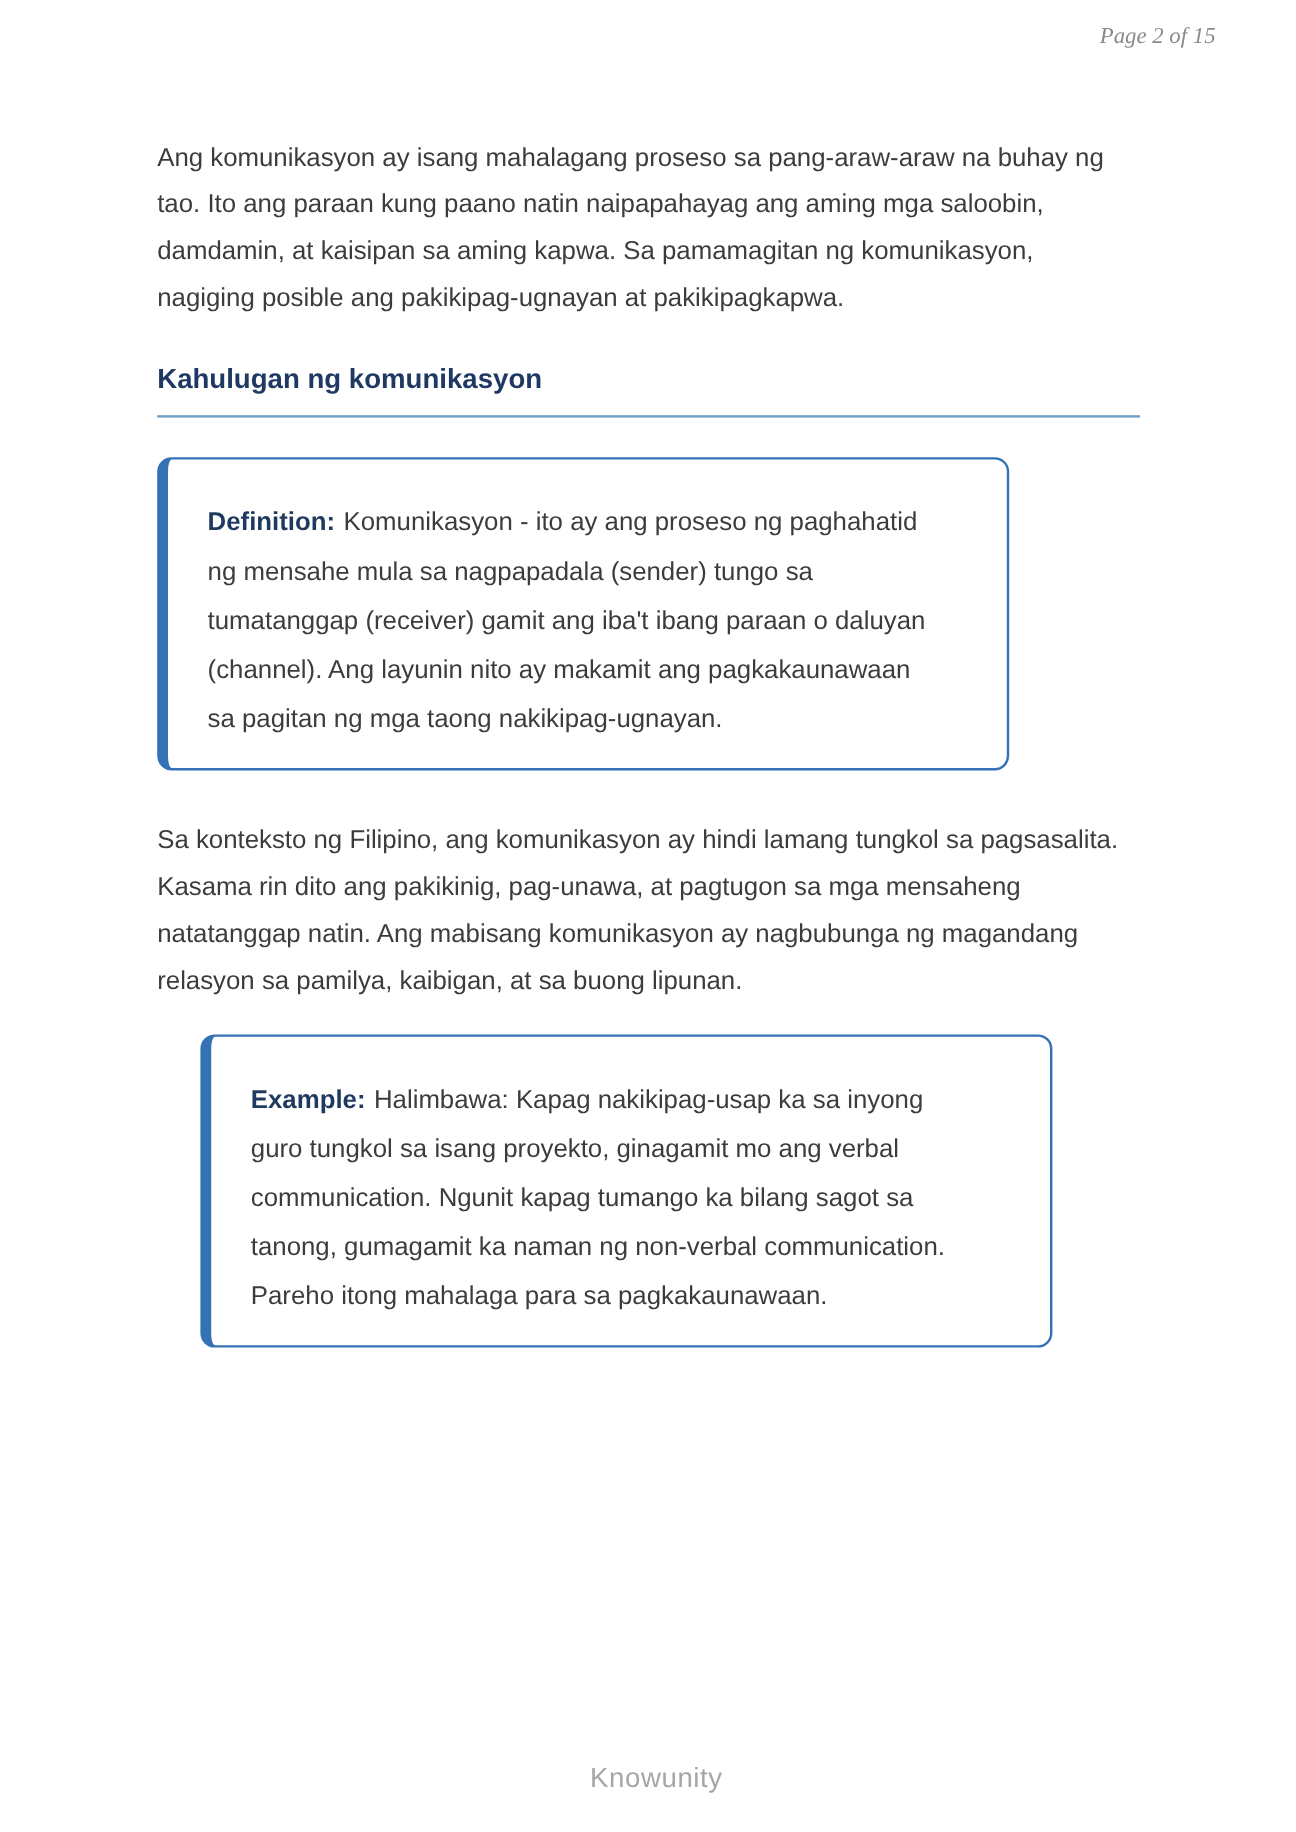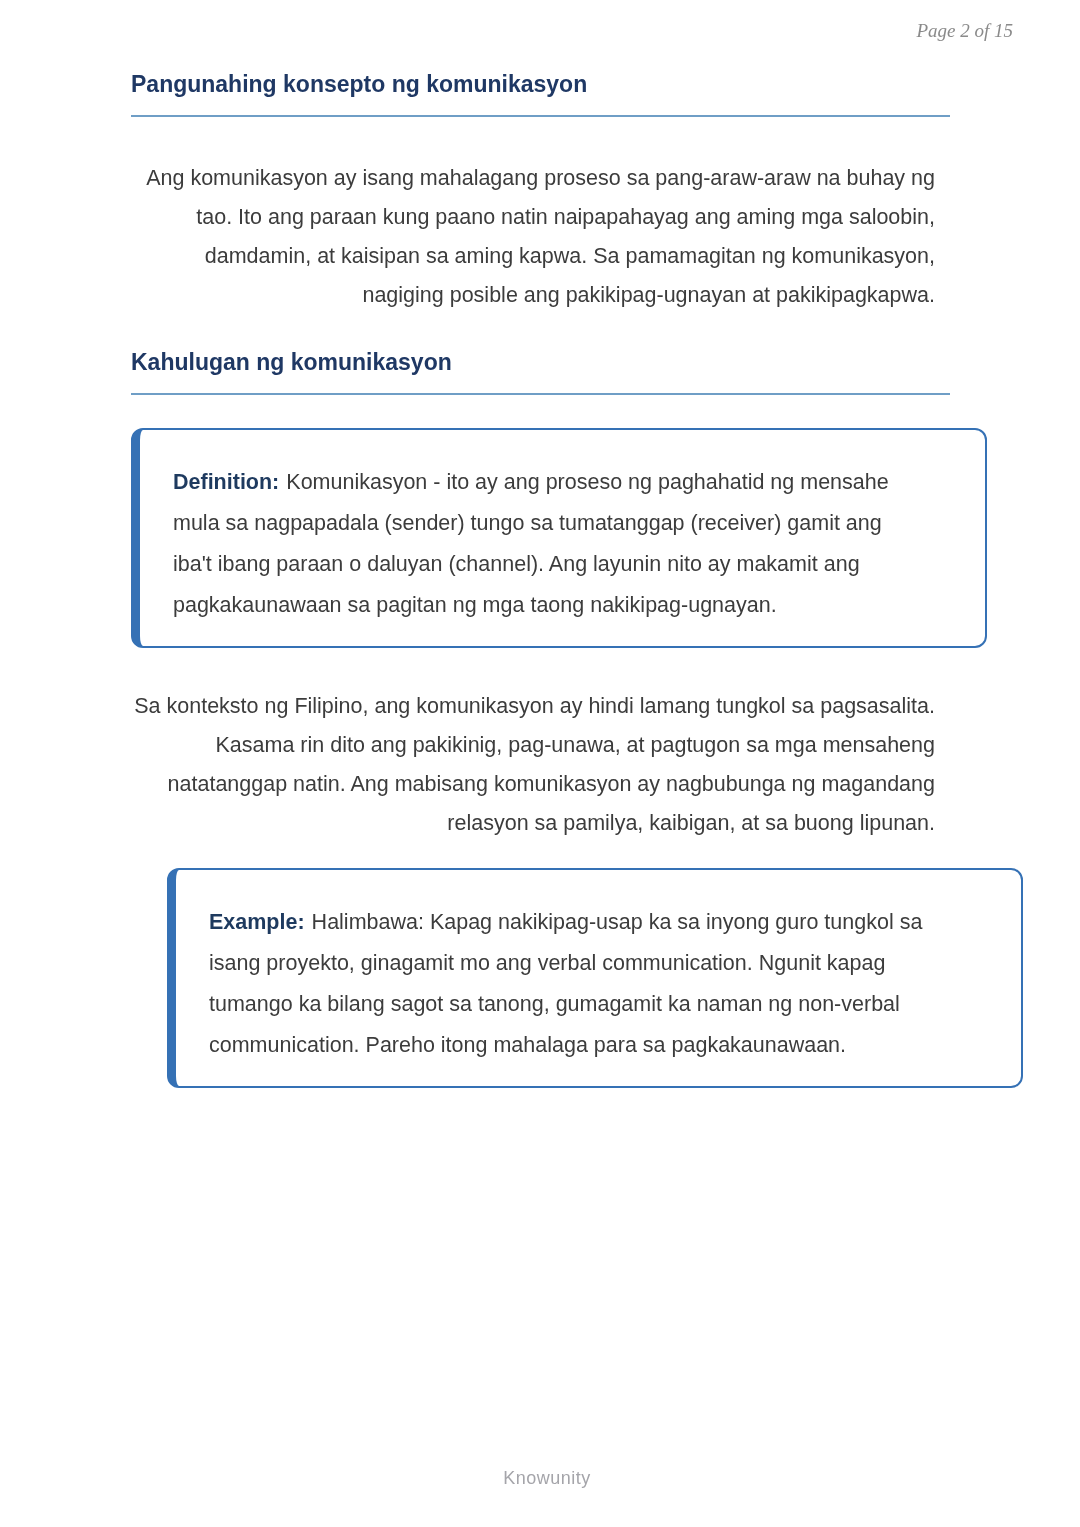--- a/index.html
+++ b/index.html
@@ -42,28 +42,27 @@
   }
 
   .section-heading.second { margin-top: 33px; }
 
   .body-paragraph {
     margin: 42px 0 0 0;
     width: 804px;
     font-size: 21.5px;
     line-height: 39px;
     color: #3c3c3c;
-    text-align: right;
   }
 
   .body-paragraph.after-box { margin-top: 39px; }
 
   .callout-box {
     margin-top: 33px;
-    width: 856px;
+    width: 710px;
     border: 2px solid #3571b5;
     border-left: 9px solid #3571b5;
     border-radius: 12px;
     background: #ffffff;
     padding: 32px 66px 20px 33px;
   }
 
   .callout-box.example { margin-top: 25px; margin-left: 36px; }
 
   .box-text {
@@ -78,36 +77,35 @@
     color: #1e3a5f;
     margin-right: 7px;
   }
 
   .page-footer {
     position: absolute;
     left: 0;
     right: 0;
     top: 1468px;
     text-align: center;
-    font-size: 18px;
+    font-size: 23px;
     color: #a5a5aa;
     letter-spacing: 0.5px;
     padding-left: 14px;
   }
 </style>
 </head>
 <body>
 
 <div class="page">
 
   <div class="page-indicator">Page 2 of 15</div>
 
   <main class="content">
 
-    <h1 class="section-heading">Pangunahing konsepto ng komunikasyon</h1>
 
     <p class="body-paragraph">Ang komunikasyon ay isang mahalagang proseso sa pang-araw-araw na buhay ng tao. Ito ang paraan kung paano natin naipapahayag ang aming mga saloobin, damdamin, at kaisipan sa aming kapwa. Sa pamamagitan ng komunikasyon, nagiging posible ang pakikipag-ugnayan at pakikipagkapwa.</p>
 
     <h2 class="section-heading second">Kahulugan ng komunikasyon</h2>
 
     <div class="callout-box">
       <p class="box-text">
         <strong class="box-label">Definition:</strong><span>Komunikasyon - ito ay ang proseso ng paghahatid ng mensahe mula sa nagpapadala (sender) tungo sa tumatanggap (receiver) gamit ang iba't ibang paraan o daluyan (channel). Ang layunin nito ay makamit ang pagkakaunawaan sa pagitan ng mga taong nakikipag-ugnayan.</span>
       </p>
     </div>

